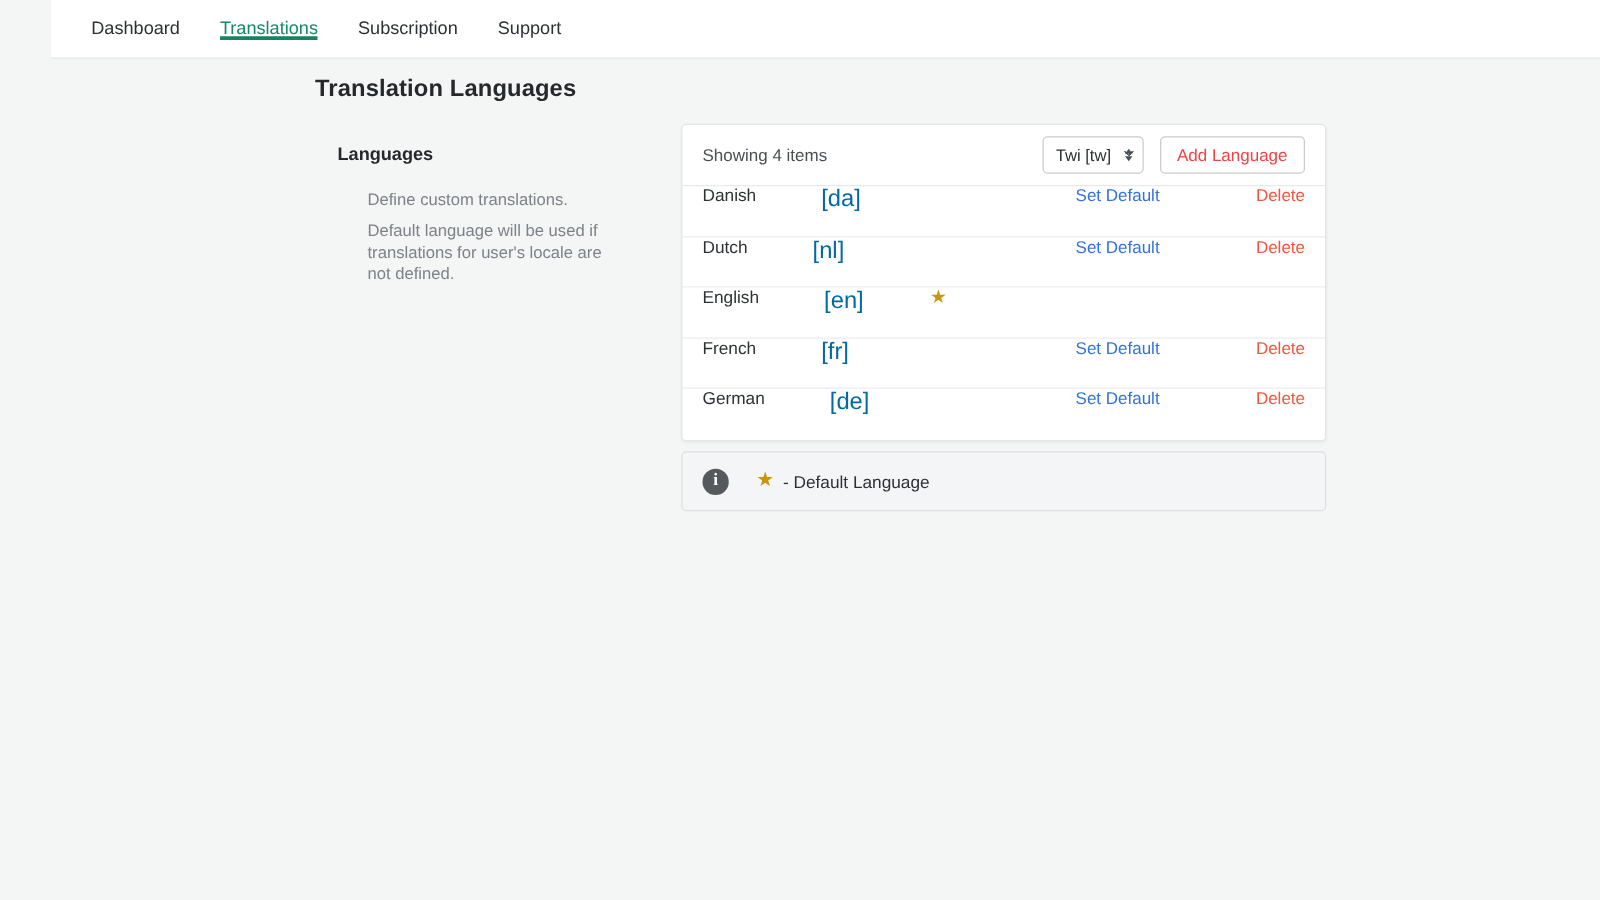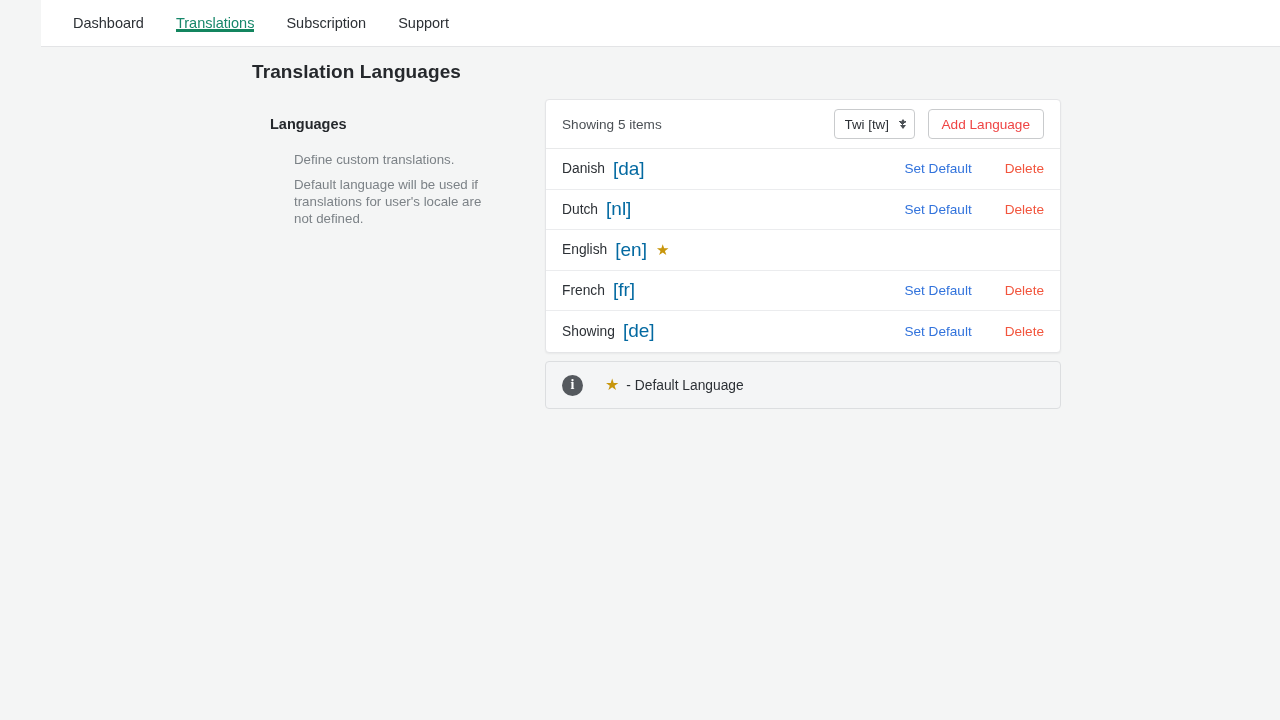--- a/index.html
+++ b/index.html
@@ -147,23 +147,23 @@
     border: 1px solid #c9cbcd;
     border-radius: 4px;
     cursor: pointer;
     white-space: nowrap;
   }
 
   
   .row {
     height: 40.5px;
     display: flex;
-    align-items: center;
     padding: 0 16px;
     border-bottom: 1px solid #ebecee;
+    gap: 44px;
   }
   .row:last-child { border-bottom: none; }
   .row-name {
     font-size: 13.8px;
     color: #2d3136;
   }
   .row-code {
     margin-left: 8px;
     font-size: 19px;
     color: #0369a1;
@@ -252,21 +252,21 @@
 
   <div class="side">
     <h2>Languages</h2>
     <p>Define custom translations.</p>
     <p>Default language will be used if translations for user's locale are not defined.</p>
   </div>
 
   <div class="card">
 
     <div class="card-header">
-      <div class="showing">Showing 5 items</div>
+      <div class="showing">Showing 4 items</div>
 
       <span class="select-wrap">
         <select class="lang-select">
           <option>Twi [tw]</option>
         </select>
       </span>
 
       <button class="add-btn">Add Language</button>
     </div>
 
@@ -295,21 +295,21 @@
 
     <div class="row">
       <span class="row-name">French</span>
       <span class="row-code">[fr]</span>
       <span class="row-spacer"></span>
       <span class="link-set">Set Default</span>
       <span class="link-del">Delete</span>
     </div>
 
     <div class="row">
-      <span class="row-name">Showing</span>
+      <span class="row-name">German</span>
       <span class="row-code">[de]</span>
       <span class="row-spacer"></span>
       <span class="link-set">Set Default</span>
       <span class="link-del">Delete</span>
     </div>
 
   </div>
 
   <div class="banner">
     <span class="info-icon">i</span>

